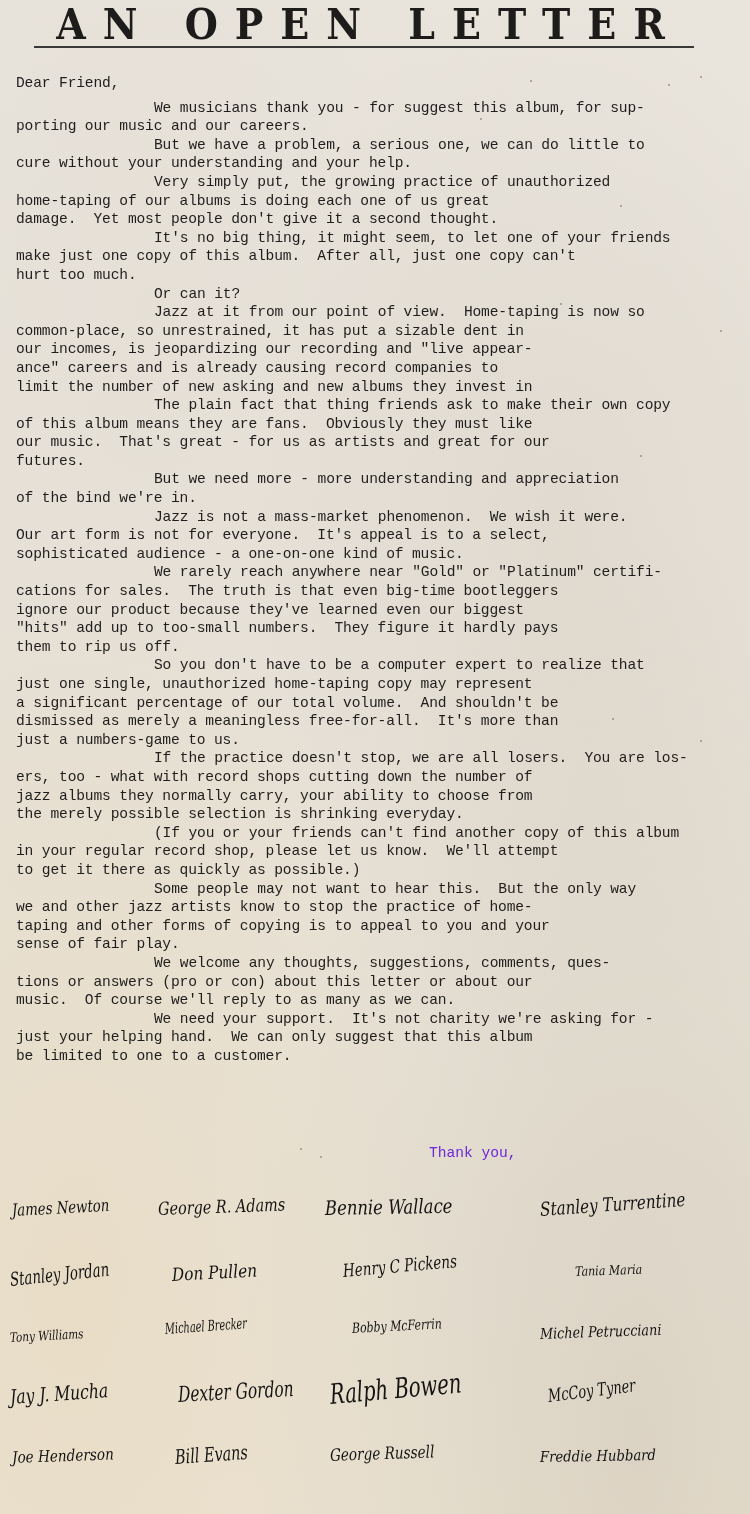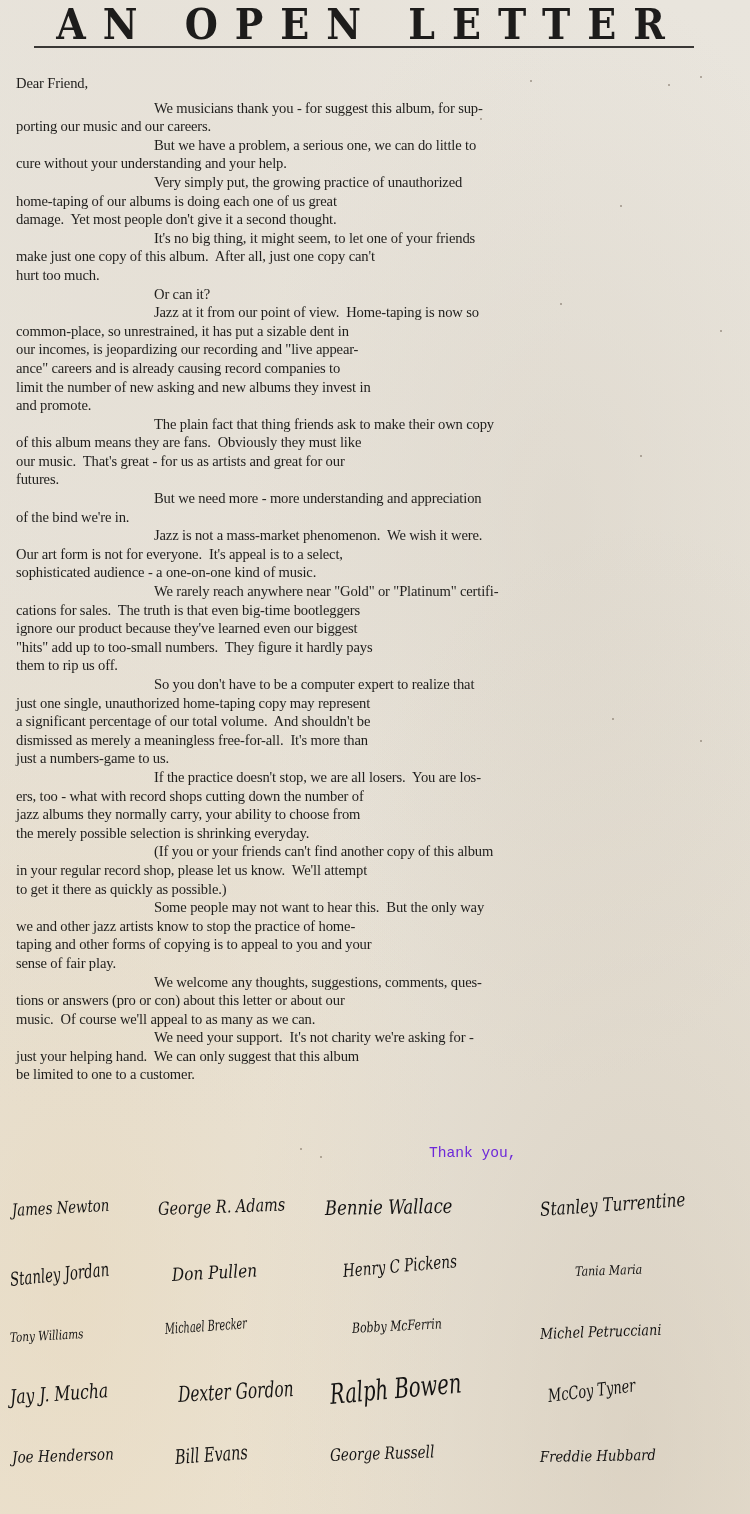--- a/index.html
+++ b/index.html
@@ -42,21 +42,21 @@
     white-space: nowrap;
     transform: scaleY(1.12);
     transform-origin: top center;
     padding-left: 10px;
   }
   .letter {
     position: absolute;
     left: 16px;
     top: 74px;
     width: 720px;
-    font-family: Liberation Serif, serif;
+    font-family: Liberation Mono, monospace;
     font-size: 14.6px;
     line-height: 18.6px;
     color: #1f1e1c;
     letter-spacing: -0.15px;
   }
   .greeting { margin: 0 0 6px 0; white-space: pre; }
   .para { margin: 0; }
   .line { white-space: pre; display: block; }
   .line.indent { padding-left: 138px; }
   .closing {
@@ -136,21 +136,20 @@
       </p>
       <p class="para">
         <span class="line indent">Or can it?</span>
       </p>
       <p class="para">
         <span class="line indent">Jazz at it from our point of view.  Home-taping is now so</span>
         <span class="line">common-place, so unrestrained, it has put a sizable dent in</span>
         <span class="line">our incomes, is jeopardizing our recording and "live appear-</span>
         <span class="line">ance" careers and is already causing record companies to</span>
         <span class="line">limit the number of new asking and new albums they invest in</span>
-        <span class="line">and promote.</span>
       </p>
       <p class="para">
         <span class="line indent">The plain fact that thing friends ask to make their own copy</span>
         <span class="line">of this album means they are fans.  Obviously they must like</span>
         <span class="line">our music.  That's great - for us as artists and great for our</span>
         <span class="line">futures.</span>
       </p>
       <p class="para">
         <span class="line indent">But we need more - more understanding and appreciation</span>
         <span class="line">of the bind we're in.</span>
@@ -187,21 +186,21 @@
       </p>
       <p class="para">
         <span class="line indent">Some people may not want to hear this.  But the only way</span>
         <span class="line">we and other jazz artists know to stop the practice of home-</span>
         <span class="line">taping and other forms of copying is to appeal to you and your</span>
         <span class="line">sense of fair play.</span>
       </p>
       <p class="para">
         <span class="line indent">We welcome any thoughts, suggestions, comments, ques-</span>
         <span class="line">tions or answers (pro or con) about this letter or about our</span>
-        <span class="line">music.  Of course we'll appeal to as many as we can.</span>
+        <span class="line">music.  Of course we'll reply to as many as we can.</span>
       </p>
       <p class="para">
         <span class="line indent">We need your support.  It's not charity we're asking for -</span>
         <span class="line">just your helping hand.  We can only suggest that this album</span>
         <span class="line">be limited to one to a customer.</span>
       </p>
     </div>
 </article>
 
 <div class="closing">Thank you,</div>

